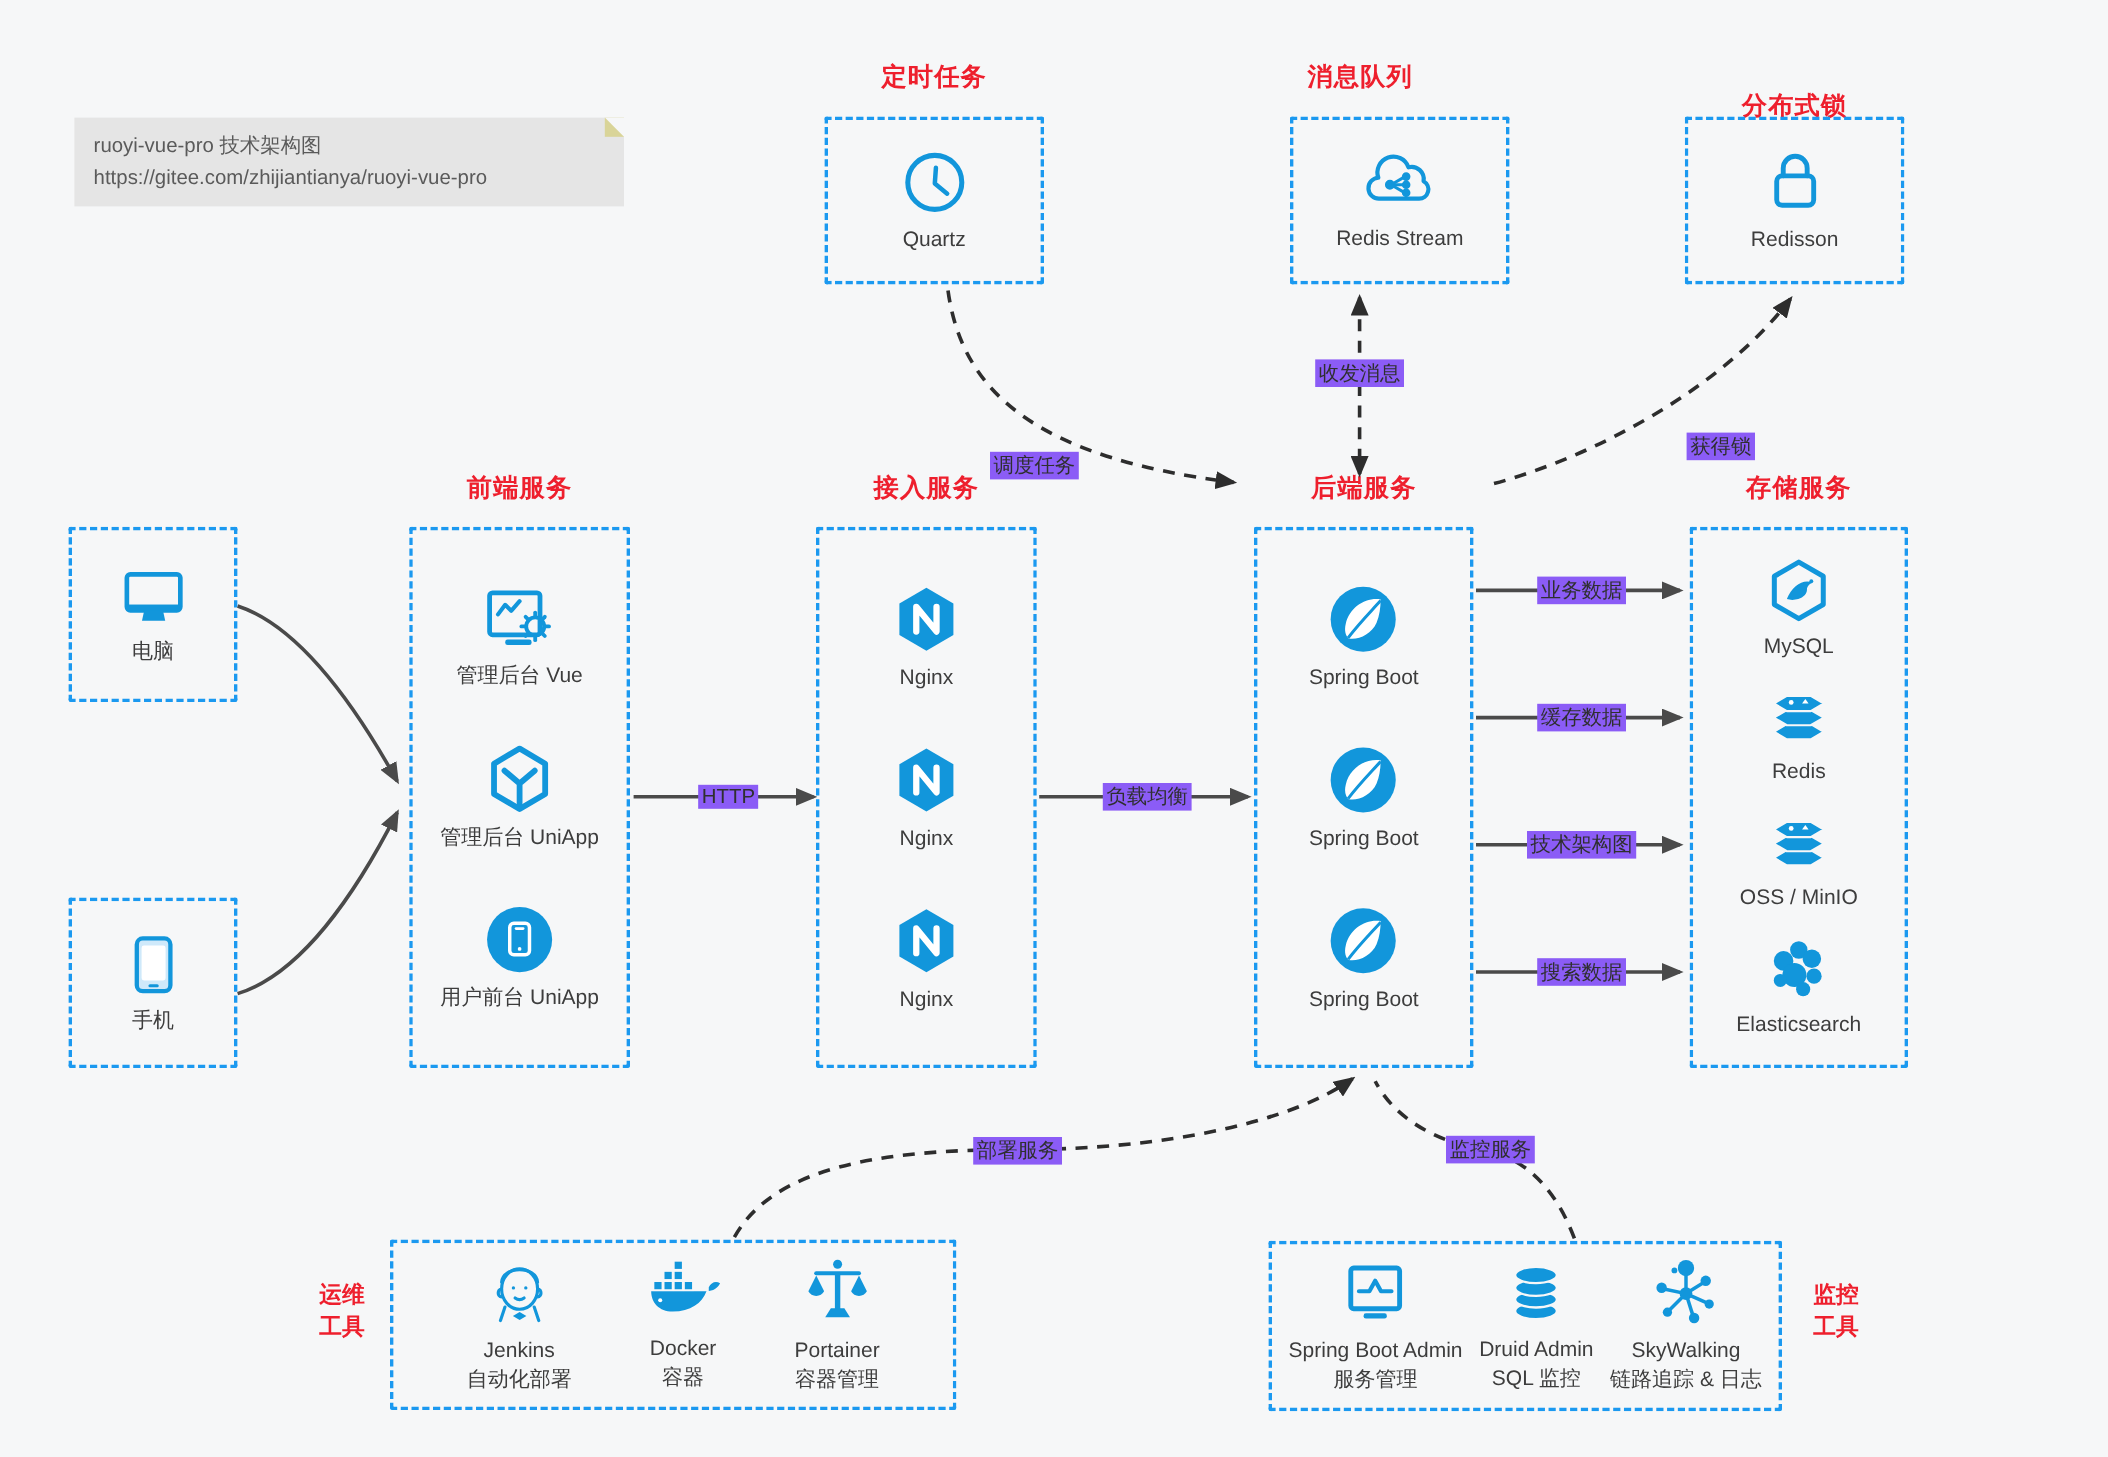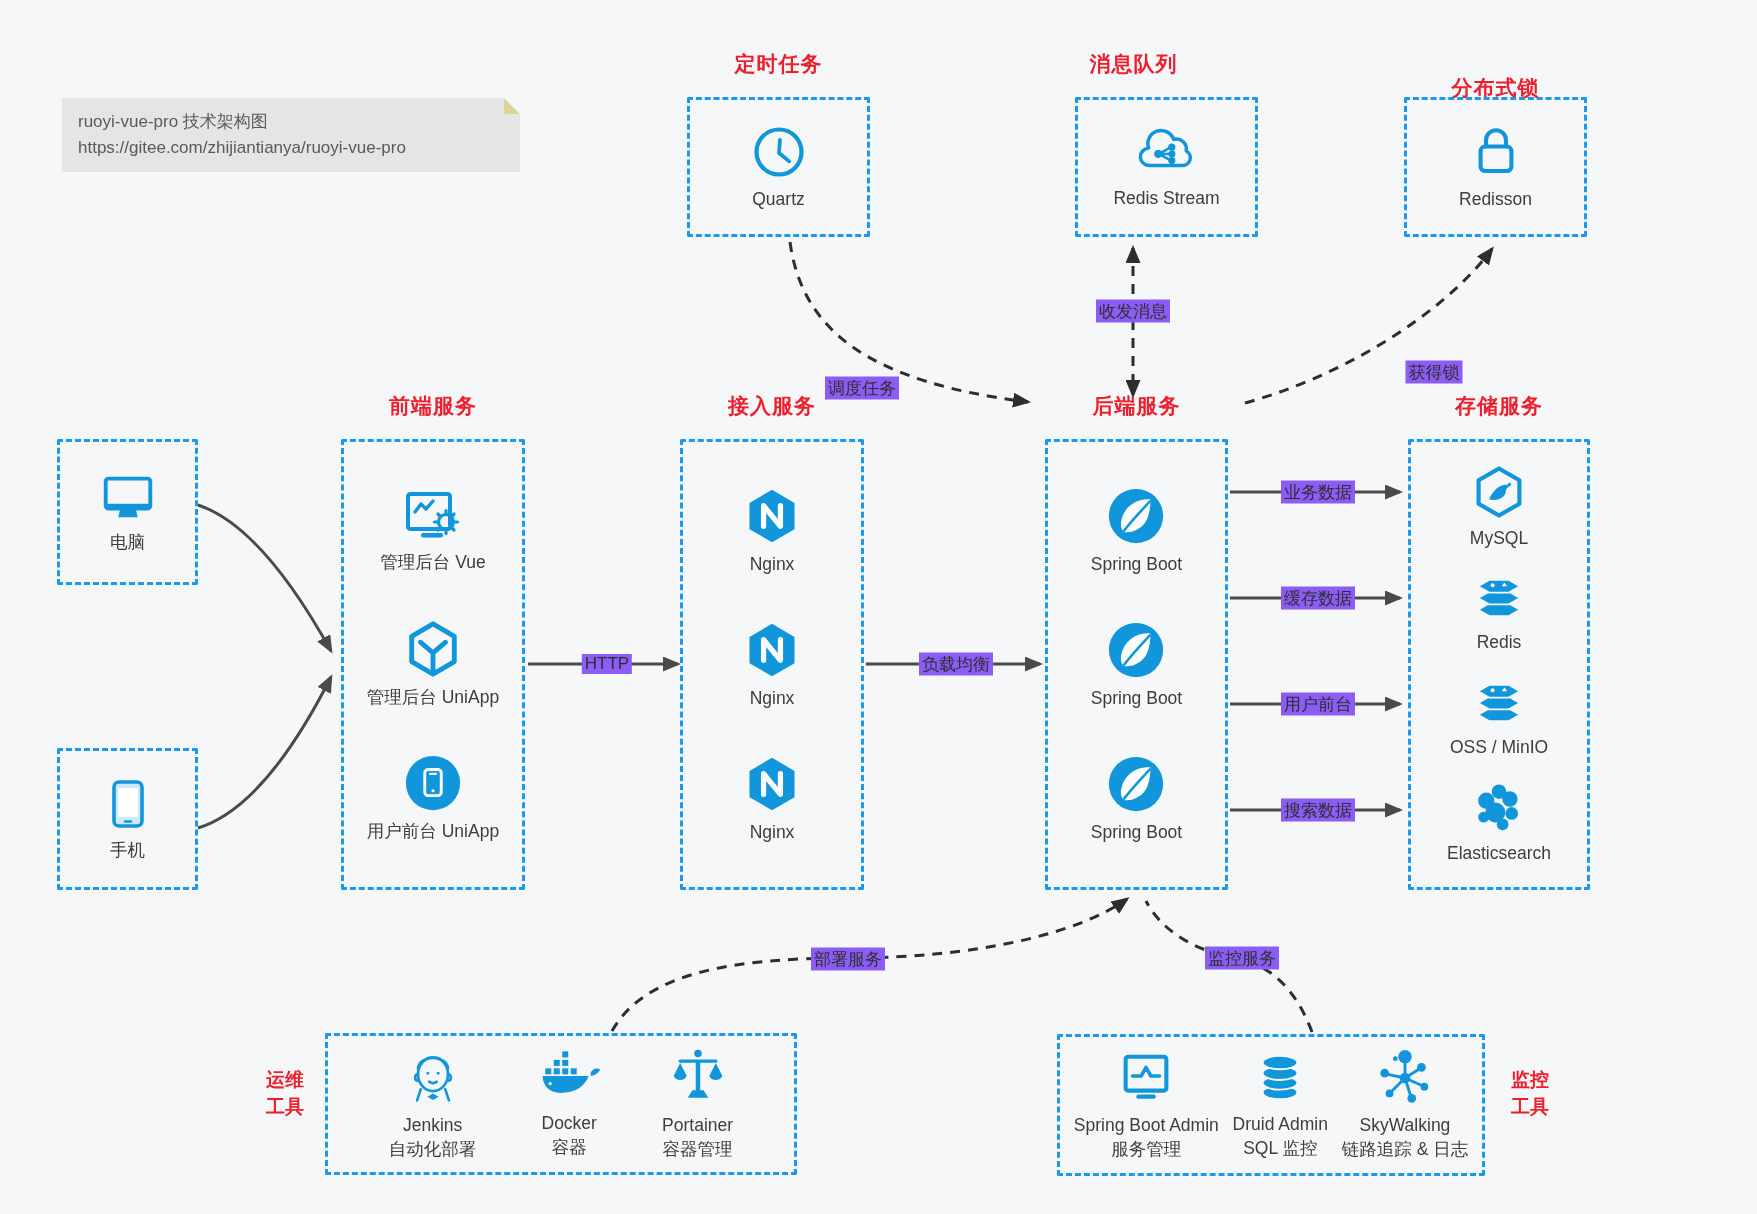--- a/index.html
+++ b/index.html
@@ -70,21 +70,21 @@
     <path class="dashl" d="M 1133 248 V 395" marker-start="url(#dhs)" marker-end="url(#dh)"></path>
     <path class="dashl" d="M 1245 403 C 1330 380, 1437 322, 1492 249" marker-end="url(#dh)"></path>
     <path class="dashl" d="M 612 1031 C 645 972, 735 958, 848 958 C 975 958, 1078 934, 1127 899" marker-end="url(#dh)"></path>
     <path class="dashl" d="M 1312 1032 C 1297 992, 1272 965, 1238 959 C 1200 952, 1163 934, 1146 901"></path>
   </svg>
 
   <span class="edge-label" style="left:607px;top:664px;">HTTP</span>
   <span class="edge-label" style="left:956px;top:664px;">负载均衡</span>
   <span class="edge-label" style="left:1318px;top:492px;">业务数据</span>
   <span class="edge-label" style="left:1318px;top:598px;">缓存数据</span>
-  <span class="edge-label" style="left:1318px;top:704px;">用户前台</span>
+  <span class="edge-label" style="left:1318px;top:704px;">技术架构图</span>
   <span class="edge-label" style="left:1318px;top:810px;">搜索数据</span>
   <span class="edge-label" style="left:862px;top:388px;">调度任务</span>
   <span class="edge-label" style="left:1133px;top:311px;">收发消息</span>
   <span class="edge-label" style="left:1434px;top:372px;">获得锁</span>
   <span class="edge-label" style="left:848px;top:959px;">部署服务</span>
   <span class="edge-label" style="left:1242px;top:958px;">监控服务</span>
 
   <span class="grp-title" style="left:687px;top:50px;width:183px;">定时任务</span>
   <div class="dashed-box" style="left:687px;top:97px;width:183px;height:140px;">
     <div class="item">

